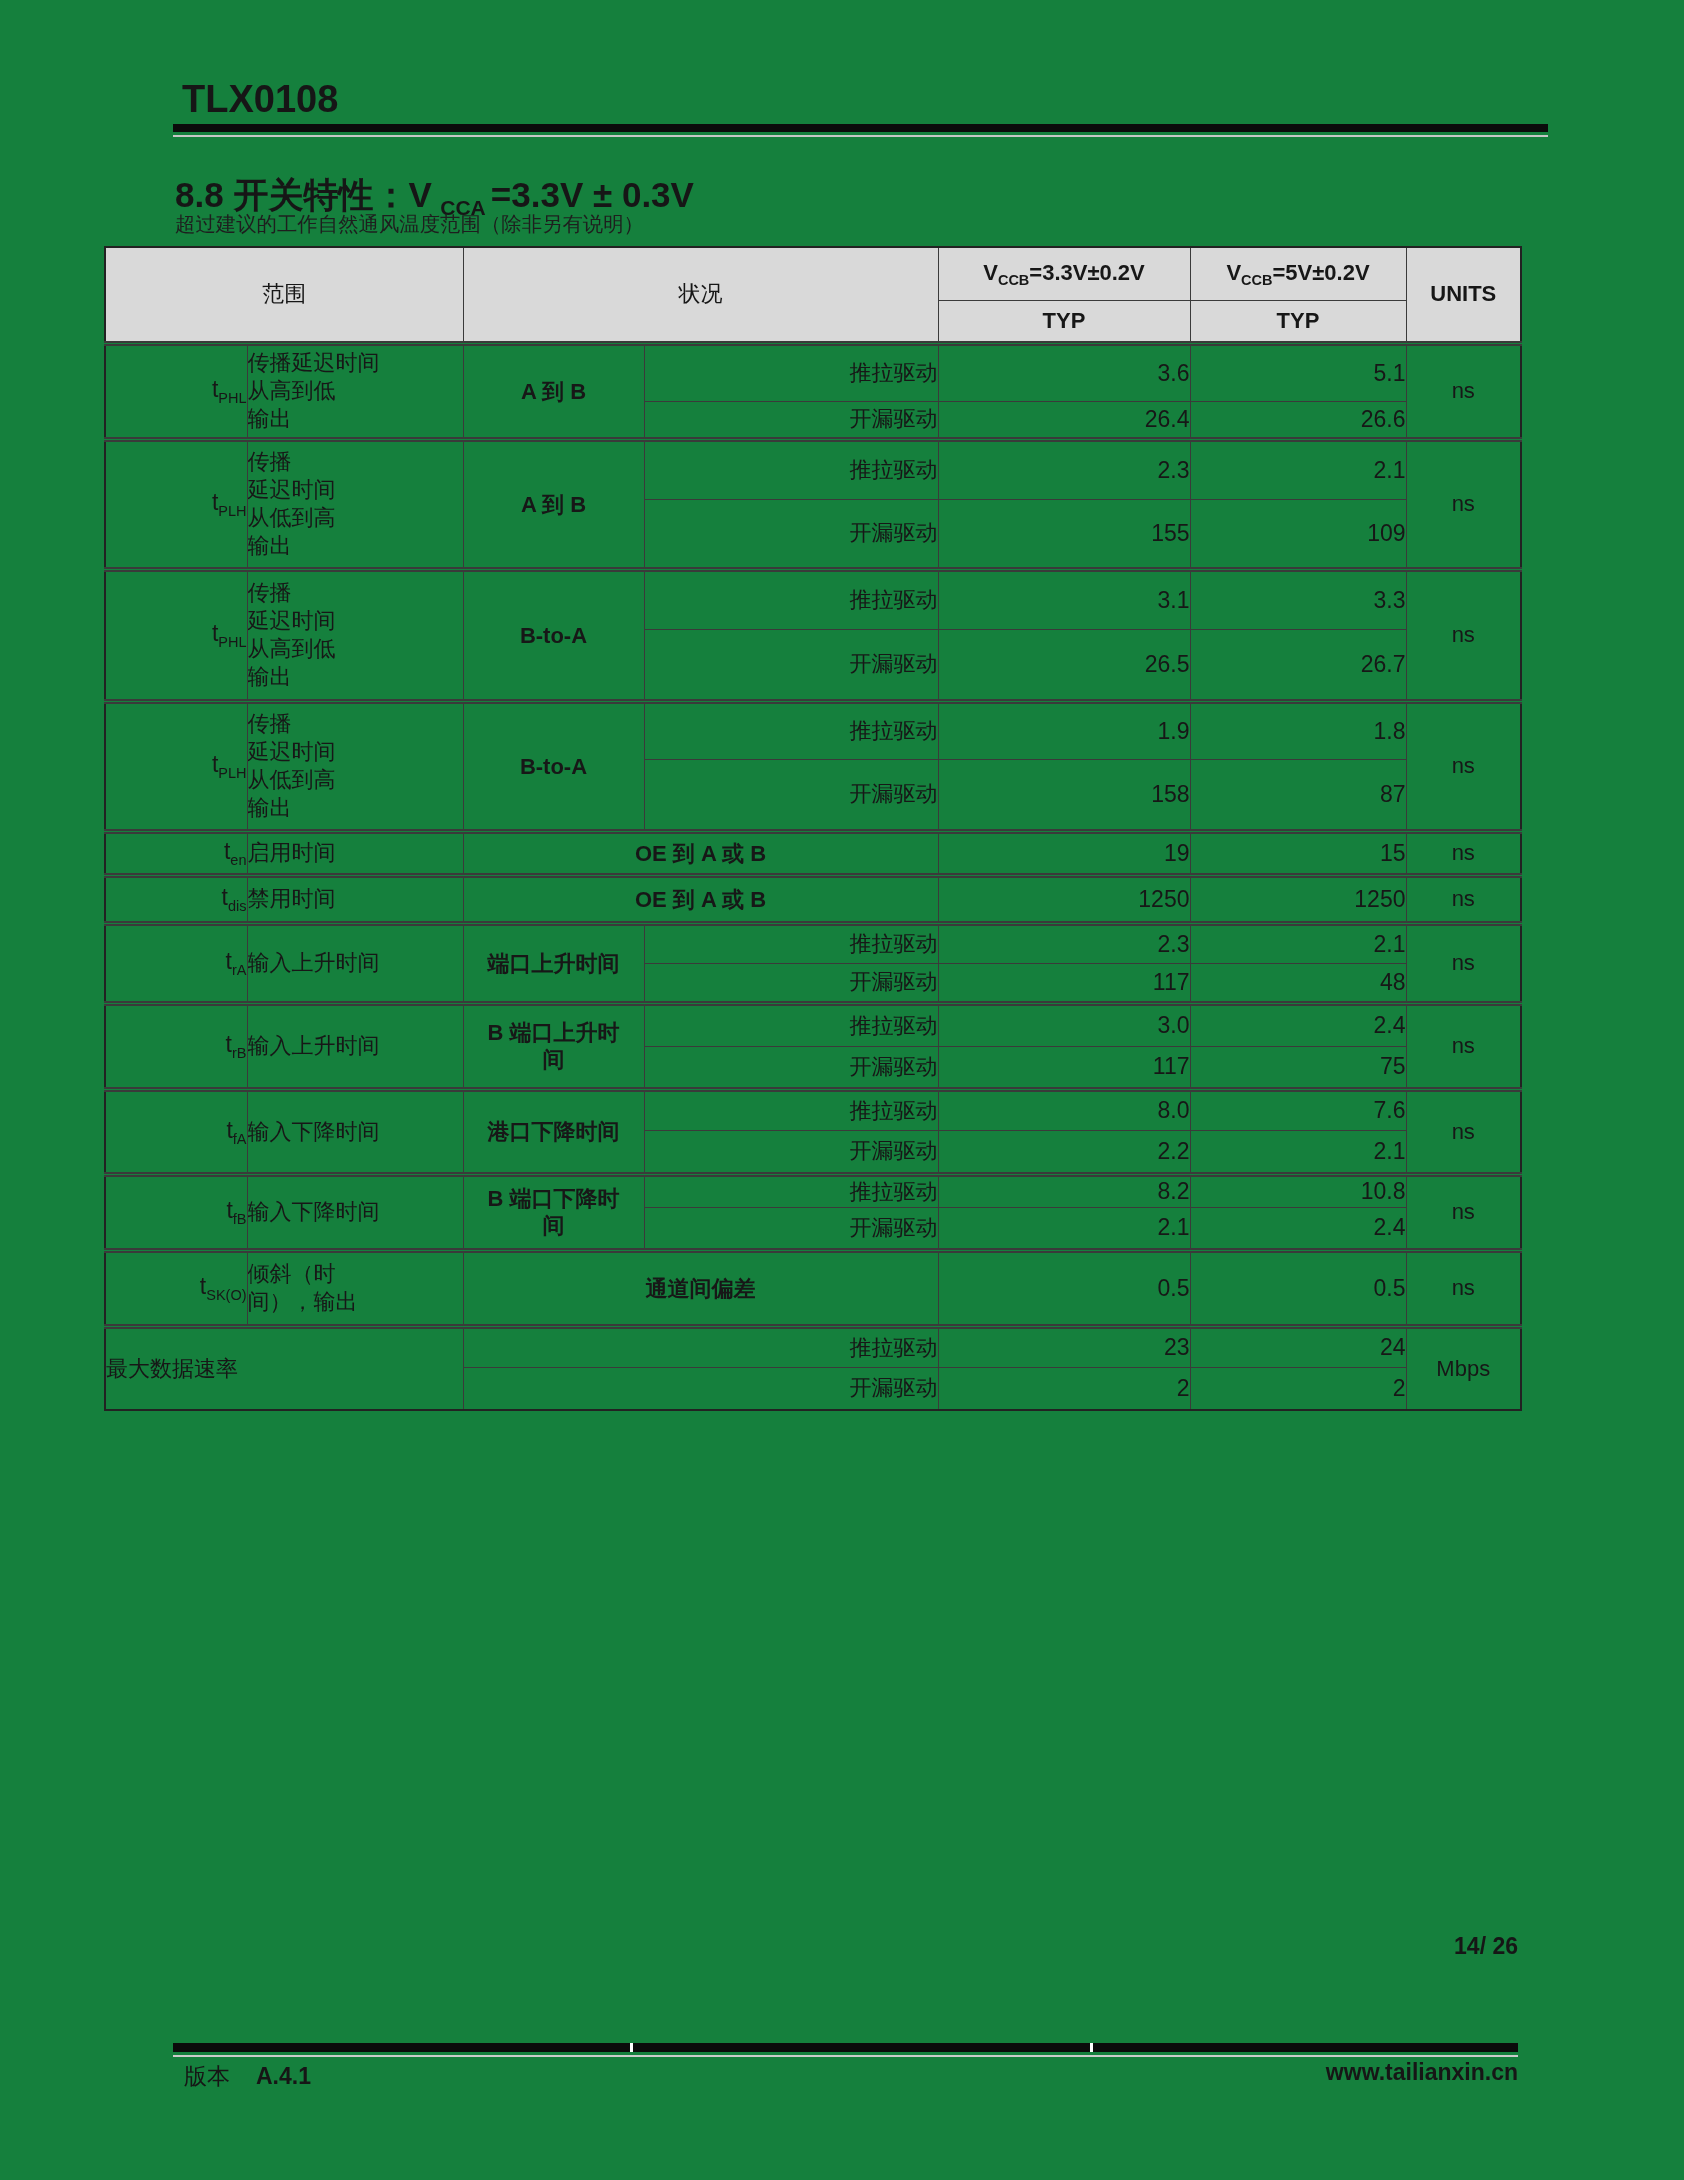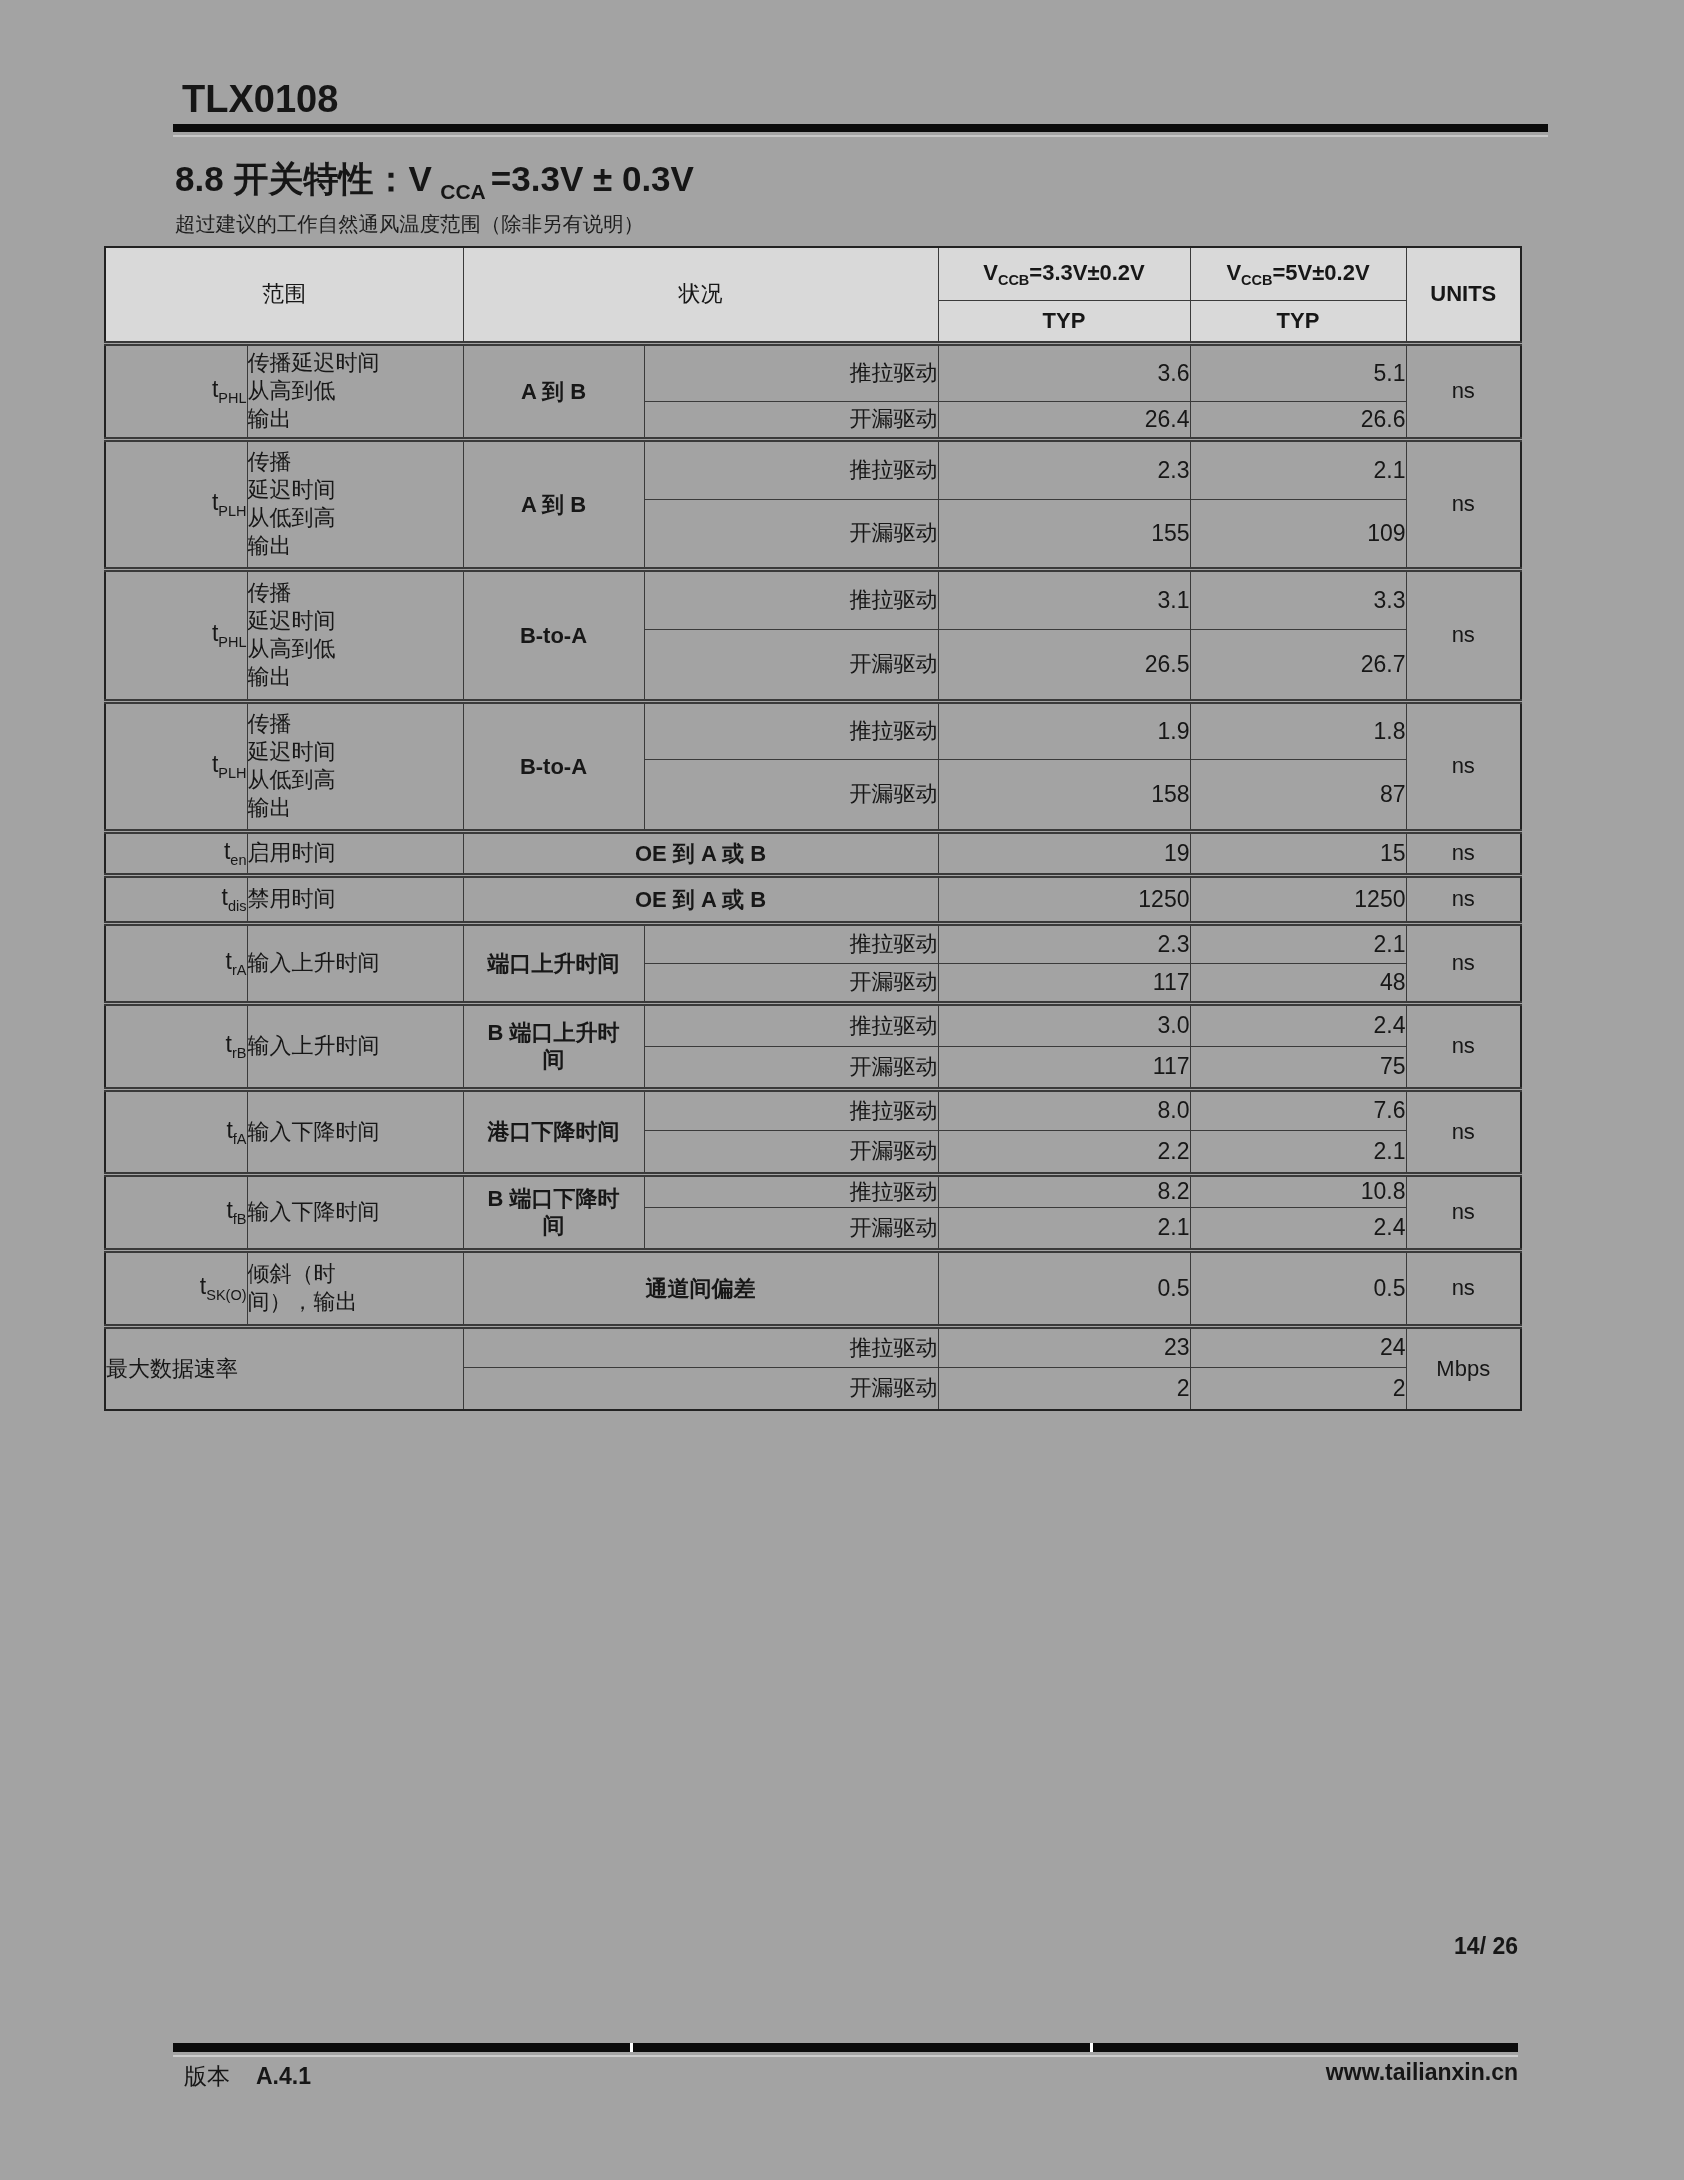--- a/index.html
+++ b/index.html
@@ -1,24 +1,24 @@
 <!DOCTYPE html>
 <html style="font-size:13.6px"><head>
 <meta charset="utf-8">
 <style>
   html,body{margin:0;padding:0;background:#ffffff;}
   .page{
-    position:relative;width:1685px;height:2181px;background:#a3a3a3;
+    position:relative;width:1685px;height:2181px;background:#15803d;
     font-family:"Liberation Sans","DejaVu Sans",sans-serif;color:#161616;overflow:hidden;
   }
   
   .doc-title{position:absolute;left:182px;top:78px;font-size:38px;font-weight:bold;letter-spacing:0;}
   .rule-top{position:absolute;left:173px;top:124px;width:1375px;height:7.7px;background:#0b0b0b;}
   .rule-top-echo{position:absolute;left:173px;top:135px;width:1375px;height:1.7px;background:#c7c7c7;}
-  .heading{position:absolute;left:175px;top:156px;font-size:35px;font-weight:bold;white-space:nowrap;}
+  .heading{position:absolute;left:175px;top:172px;font-size:35px;font-weight:bold;white-space:nowrap;}
   .heading sub{font-size:21px;font-weight:bold;margin:0 5.1px 0 8.5px;}
   .subtitle{position:absolute;left:175px;top:210px;font-size:20.4px;color:#1e1e1e;}
   
   table.spec{
     position:absolute;left:104px;top:246px;width:1416px;
     border-collapse:collapse;table-layout:fixed;font-size:22px;color:#171717;
     border:2.6px solid #222222;
   }
   table.spec th,table.spec td{border:1.7px solid #3a3a3a;padding:0;vertical-align:middle;overflow:hidden;}
   table.spec thead th{background:#d9d9d9;text-align:center;font-weight:bold;}

